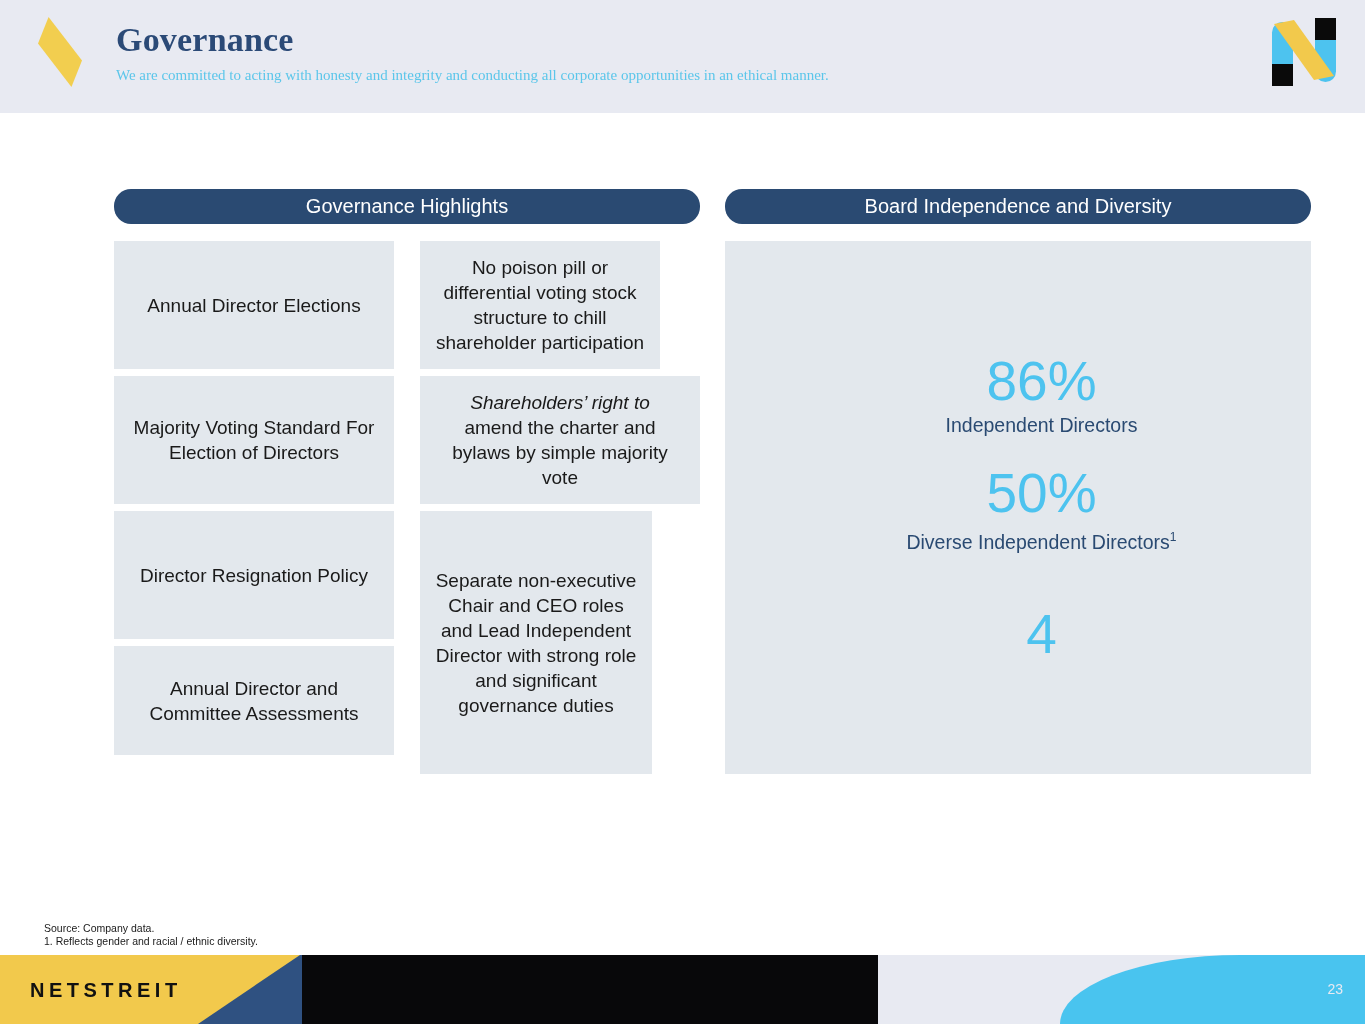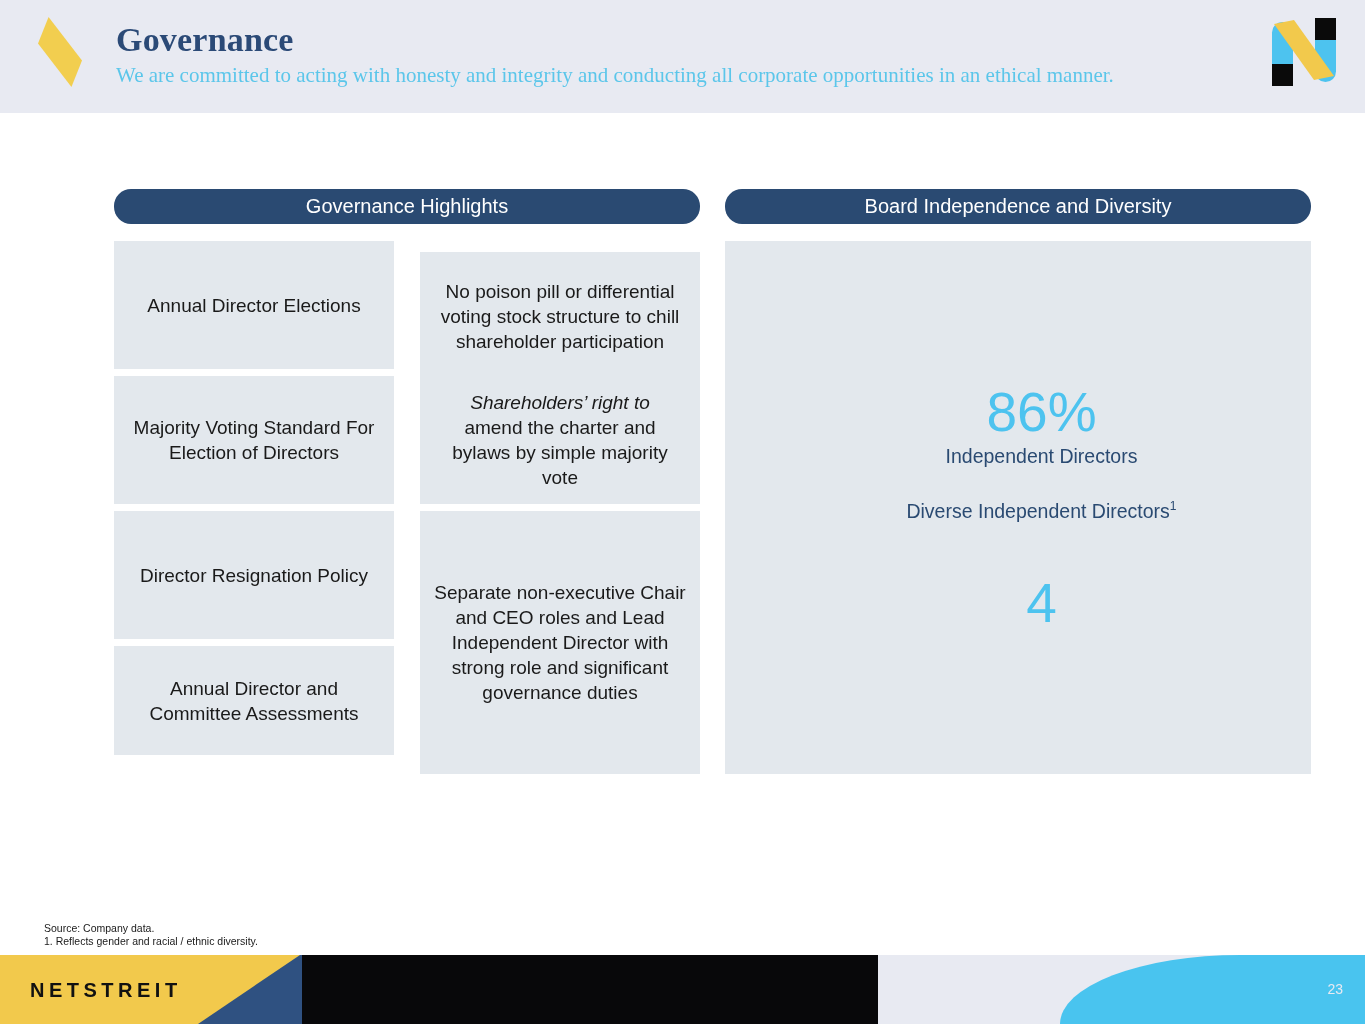--- a/index.html
+++ b/index.html
@@ -20,21 +20,21 @@
     clip-path:polygon(24% 0%, 100% 62%, 76% 100%, 0% 38%);
   }
   .header-title {
     position:absolute; left:116px; top:21px;
     font-family:"Liberation Serif", serif;
     font-weight:bold; font-size:34px; color:#2b4a77; letter-spacing:.2px;
   }
   .header-sub {
     position:absolute; left:116px; top:63px; width:1115px;
     font-family:"Liberation Serif", serif;
-    font-size:21px; line-height:24px; color:#5bc6ea;
+    font-size:15px; line-height:24px; color:#5bc6ea;
   }
   .logo { position:absolute; left:1268px; top:18px; width:72px; height:68px; }
 
   
   .bar {
     position:absolute; height:35px; background:#2a4a72;
     color:#ffffff; font-size:20px;
     display:flex; align-items:center; justify-content:center;border-radius:17px;
   }
   .bar-left  { left:114px; top:189px; width:586px; }
@@ -45,23 +45,23 @@
     position:absolute; background:#e3e8ed; color:#1a1a1a;
     font-size:19px; line-height:25px; text-align:center;
     display:flex; align-items:center; justify-content:center;
     padding:6px 14px;
   }
   .card span { display:block; }
   .c-l1 { left:114px; top:241px;  width:280px; height:128px; }
   .c-l2 { left:114px; top:376px;  width:280px; height:128px; }
   .c-l3 { left:114px; top:511px;  width:280px; height:128px; }
   .c-l4 { left:114px; top:646px;  width:280px; height:109px; }
-  .c-m1 { left:420px; top:252px;  width:280px; height:128px; }
+  .c-m1 { left:420px; top:241px;  width:240px; height:128px; }
   .c-m2 { left:420px; top:376px;  width:280px; height:128px; }
-  .c-m3 { left:420px; top:511px;  width:280px; height:263px; }
+  .c-m3 { left:420px; top:511px;  width:232px; height:263px; }
   .ital { font-style:italic; }
 
   
   .panel {
     position:absolute; left:725px; top:241px; width:586px; height:533px;
     background:#e3e8ed;
     display:flex; flex-direction:column;
     align-items:center; justify-content:center;
   }
   .stat { text-align:center; width:100%;padding-left:47px; }
@@ -163,20 +163,21 @@
 <div class="panel">
 
   <div class="stat">
     <div class="stat-num">86%</div>
     <div class="stat-lbl"><span>Independent Directors</span></div>
   </div>
 
   <div class="gap"></div>
 
   <div class="stat">
+    <div class="stat-num">50%</div>
     <div class="stat-lbl"><span>Diverse Independent Directors</span><sup>1</sup></div>
   </div>
 
   <div class="gap"></div>
 
 
   <div class="gap"></div>
 
   <div class="stat">
     <div class="stat-num">4</div>

